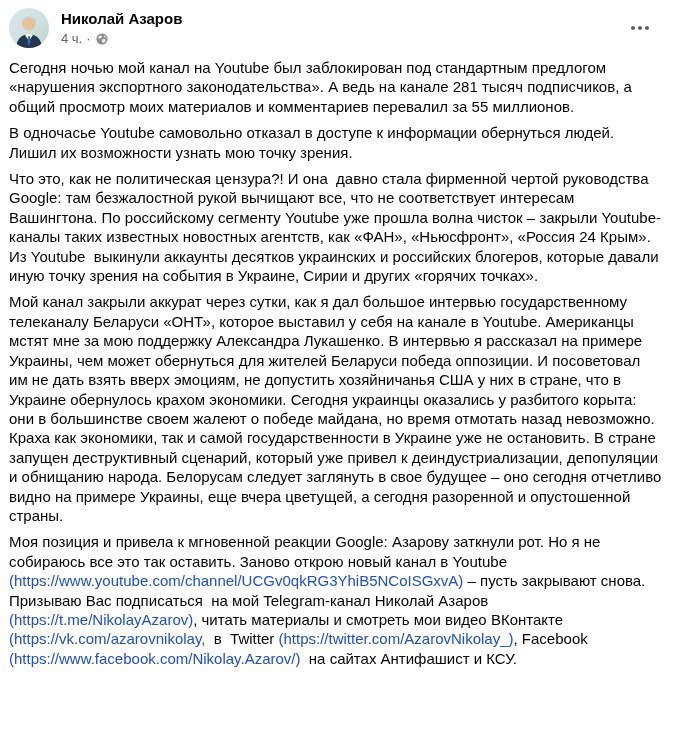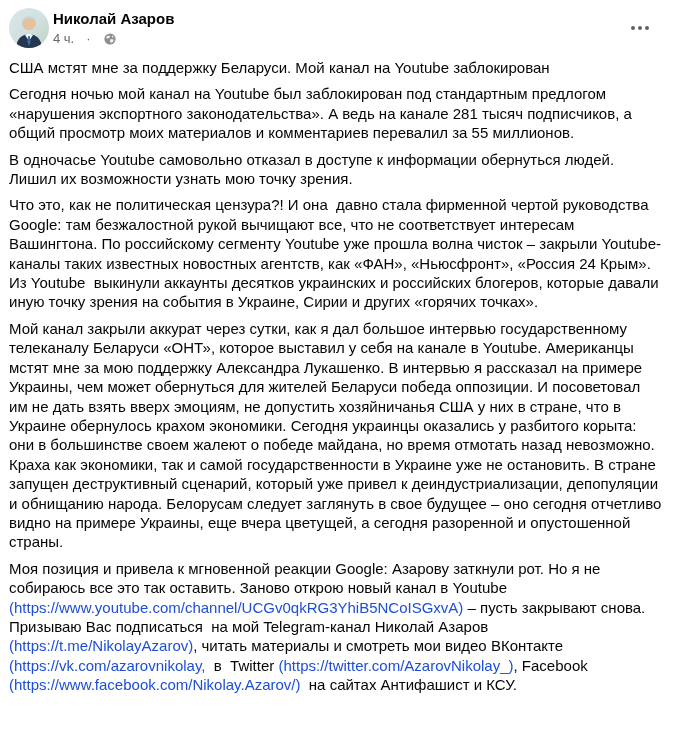--- a/index.html
+++ b/index.html
@@ -28,33 +28,33 @@
   .avatar {
     width: 40px;
     height: 40px;
     border-radius: 50%;
     overflow: hidden;
     flex: 0 0 40px;
     cursor: pointer;
   }
   .avatar svg { display: block; }
   .header-text {
-    margin-left: 4px;
+    margin-left: 12px;
   }
   .author {
     font-size: 15px;
     font-weight: bold;
     line-height: 19px;
     color: #050505;
     cursor: pointer;
   }
   .meta {
     display: flex;
     align-items: center;
-    gap: 12px;
+    gap: 4px;
     font-size: 13px;
     color: #65676B;
     margin-top: 3px;
     line-height: 16px;
   }
   .globe { display: inline-flex; margin-left: 1px; }
   .more-btn {
     position: absolute;
     top: 20px;
     right: 18px;
@@ -124,21 +124,20 @@
     </div>
   </div>
 
   <div class="more-btn" title="">
     <span class="dot"></span>
     <span class="dot"></span>
     <span class="dot"></span>
   </div>
 
   <div class="body-text">
-    <div class="paragraph">США мстят мне за поддержку Беларуси. Мой канал на Youtube заблокирован</div>
     <div id="paragraphs">
         <div class="paragraph"><span>Сегодня ночью мой канал на Youtube был заблокирован под стандартным предлогом «нарушения экспортного законодательства». А ведь на канале 281 тысяч подписчиков, а общий просмотр моих материалов и комментариев перевалил за 55 миллионов.</span></div>
         <div class="paragraph"><span>В одночасье Youtube самовольно отказал в доступе к информации обернуться людей. Лишил их возможности узнать мою точку зрения.</span></div>
         <div class="paragraph"><span>Что это, как не политическая цензура?! И она  давно стала фирменной чертой руководства Google: там безжалостной рукой вычищают все, что не соответствует интересам Вашингтона. По российскому сегменту Youtube уже прошла волна чисток – закрыли Youtube-каналы таких известных новостных агентств, как «ФАН», «Ньюсфронт», «Россия 24 Крым». Из Youtube  выкинули аккаунты десятков украинских и российских блогеров, которые давали иную точку зрения на события в Украине, Сирии и других «горячих точках».</span></div>
         <div class="paragraph"><span>Мой канал закрыли аккурат через сутки, как я дал большое интервью государственному телеканалу Беларуси «ОНТ», которое выставил у себя на канале в Youtube. Американцы мстят мне за мою поддержку Александра Лукашенко. В интервью я рассказал на примере Украины, чем может обернуться для жителей Беларуси победа оппозиции. И посоветовал им не дать взять вверх эмоциям, не допустить хозяйничанья США у них в стране, что в Украине обернулось крахом экономики. Сегодня украинцы оказались у разбитого корыта: они в большинстве своем жалеют о победе майдана, но время отмотать назад невозможно. Краха как экономики, так и самой государственности в Украине уже не остановить. В стране запущен деструктивный сценарий, который уже привел к деиндустриализации, депопуляции и обнищанию народа. Белорусам следует заглянуть в свое будущее – оно сегодня отчетливо видно на примере Украины, еще вчера цветущей, а сегодня разоренной и опустошенной страны.</span></div>
         <div class="paragraph"><span>Моя позиция и привела к мгновенной реакции Google: Азарову заткнули рот. Но я не собираюсь все это так оставить. Заново открою новый канал в Youtube </span><span class="link">(https://www.youtube.com/channel/UCGv0qkRG3YhiB5NCoISGxvA)</span><span> – пусть закрывают снова. Призываю Вас подписаться  на мой Telegram-канал Николай Азаров </span><span class="link">(https://t.me/NikolayAzarov)</span><span>, читать материалы и смотреть мои видео ВКонтакте </span><span class="link">(https://vk.com/azarovnikolay,</span><span>  в  Twitter </span><span class="link">(https://twitter.com/AzarovNikolay_)</span><span>, Facebook </span><span class="link">(https://www.facebook.com/Nikolay.Azarov/)</span><span>  на сайтах Антифашист и КСУ.</span></div>
       </div>
   </div>
 
 </div>

